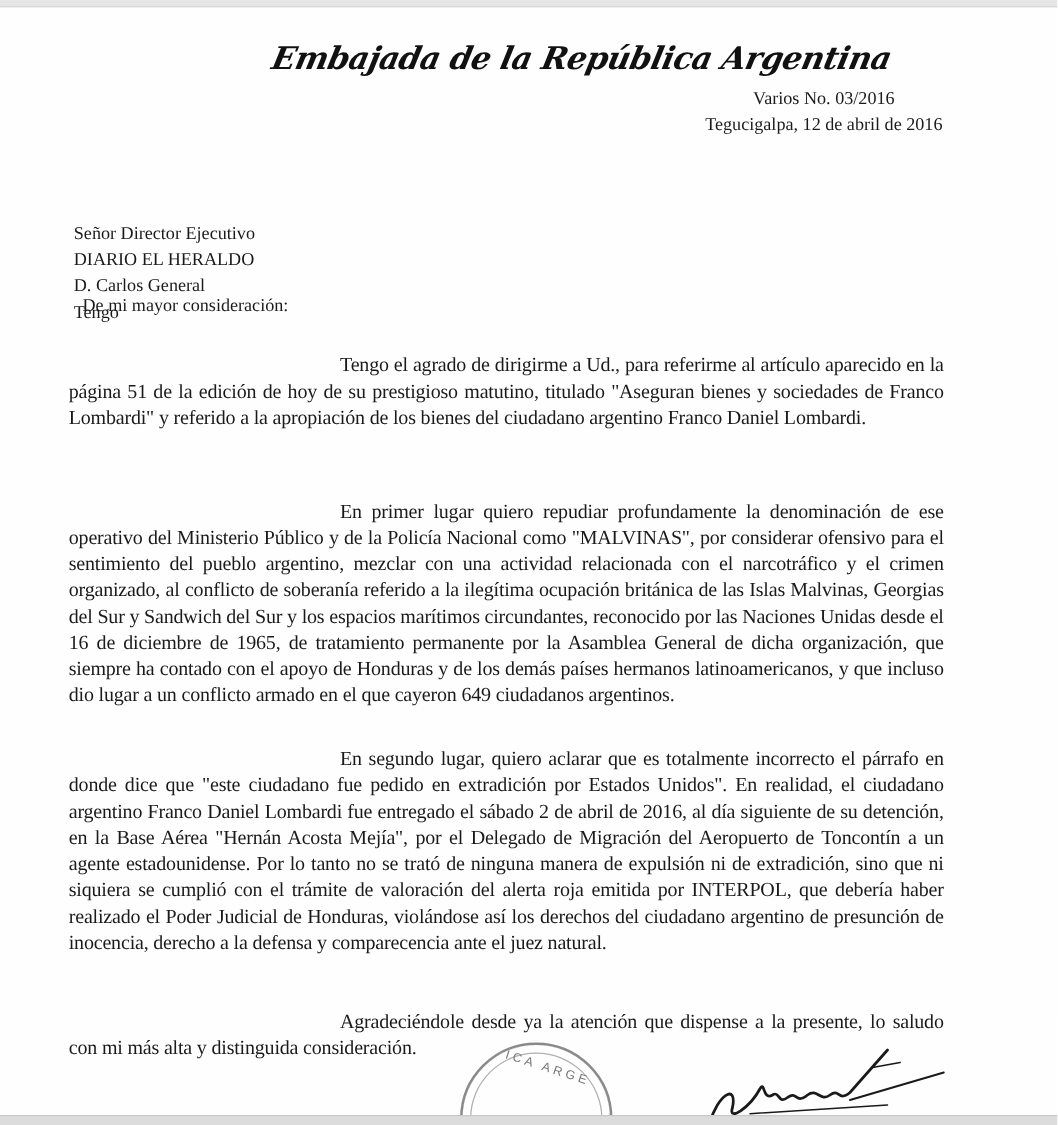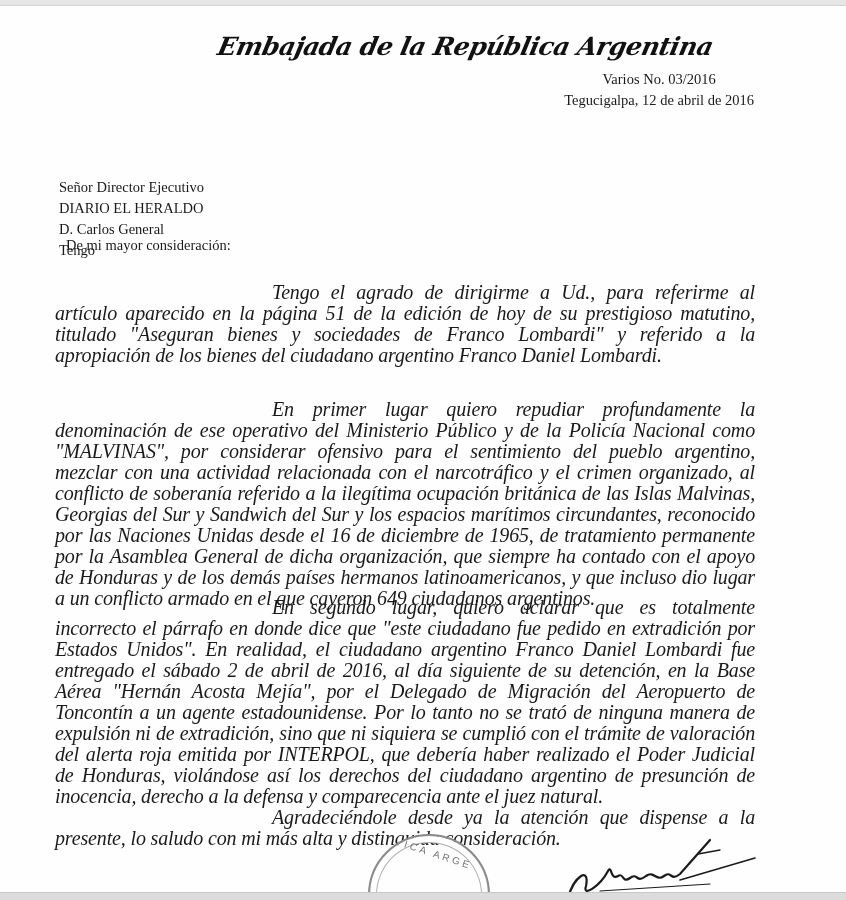--- a/index.html
+++ b/index.html
@@ -38,24 +38,23 @@
     position: absolute; left: 59px; top: 127px;
     font-size: 14.5px; line-height: 21px; margin-top: 44px;
   }
   .greeting {
     position: absolute; left: 66px; top: 231px;
     font-size: 14.5px;
     text-align: right;
   }
   .para {
     position: absolute; left: 55px; width: 700px;
-    font-size: 20px; line-height: 21px;
+    font-size: 16px; line-height: 21px;
     text-align: justify; text-indent: 217px;
     letter-spacing: -0.15px;
-    font-style: italic;
   }
   #p1 { top: 276px; }
   #p2 { top: 393px; }
   #p3 { top: 591px; }
   #p4 { top: 801px; }
   .stamp {
     position: absolute; left: 368px; top: 828px;
     width: 118px; height: 118px; border-radius: 50%;
     border: 2px solid #8a8a8a;
     box-shadow: inset 0 0 0 6px #fff, inset 0 0 0 7px #b0b0b0;

